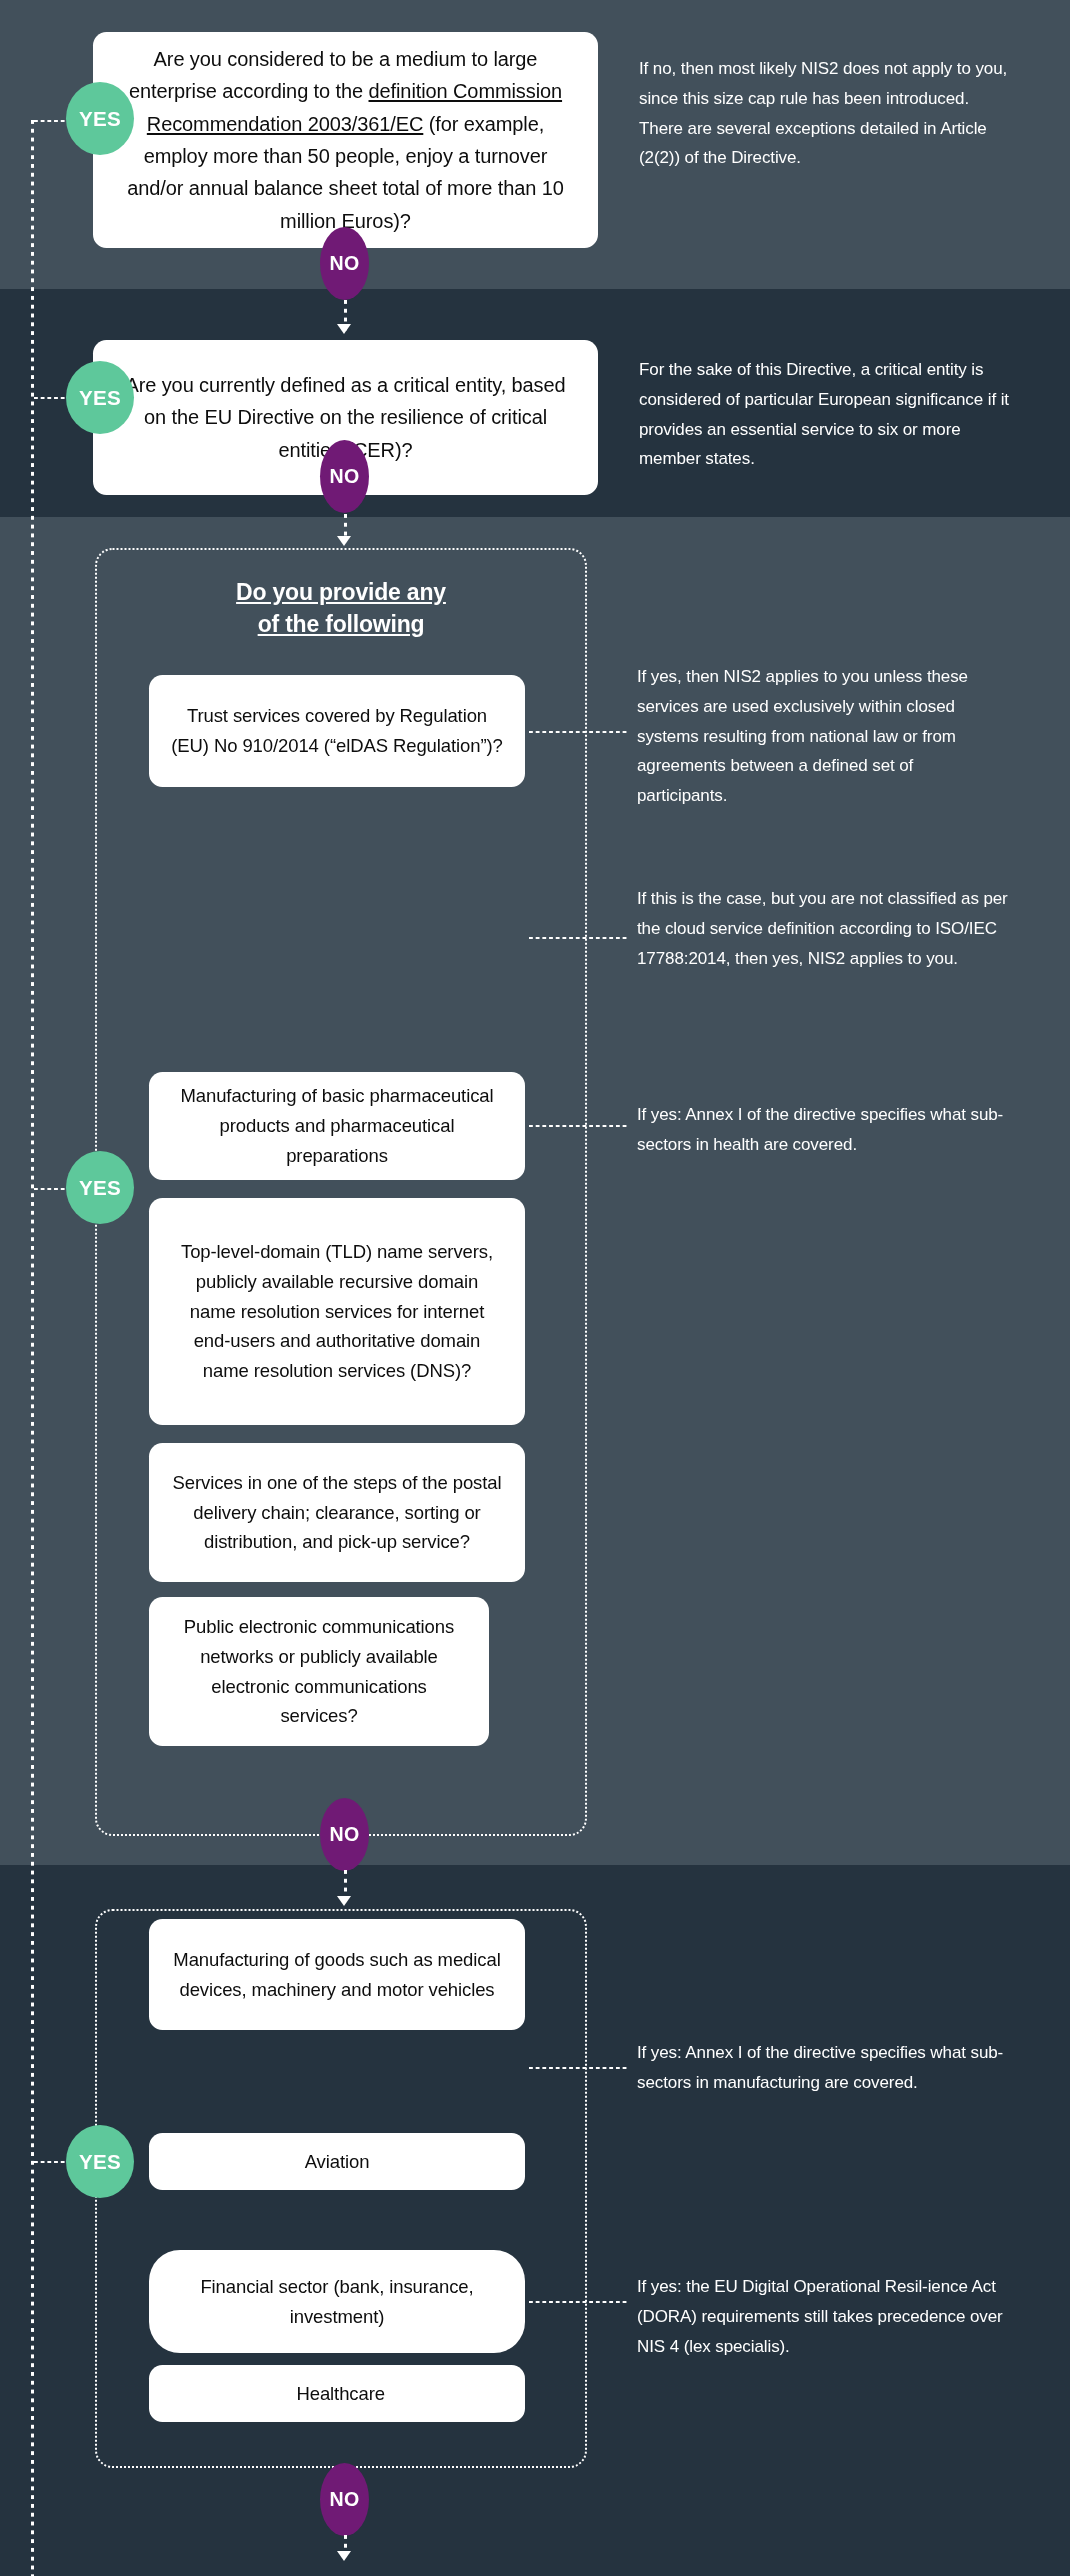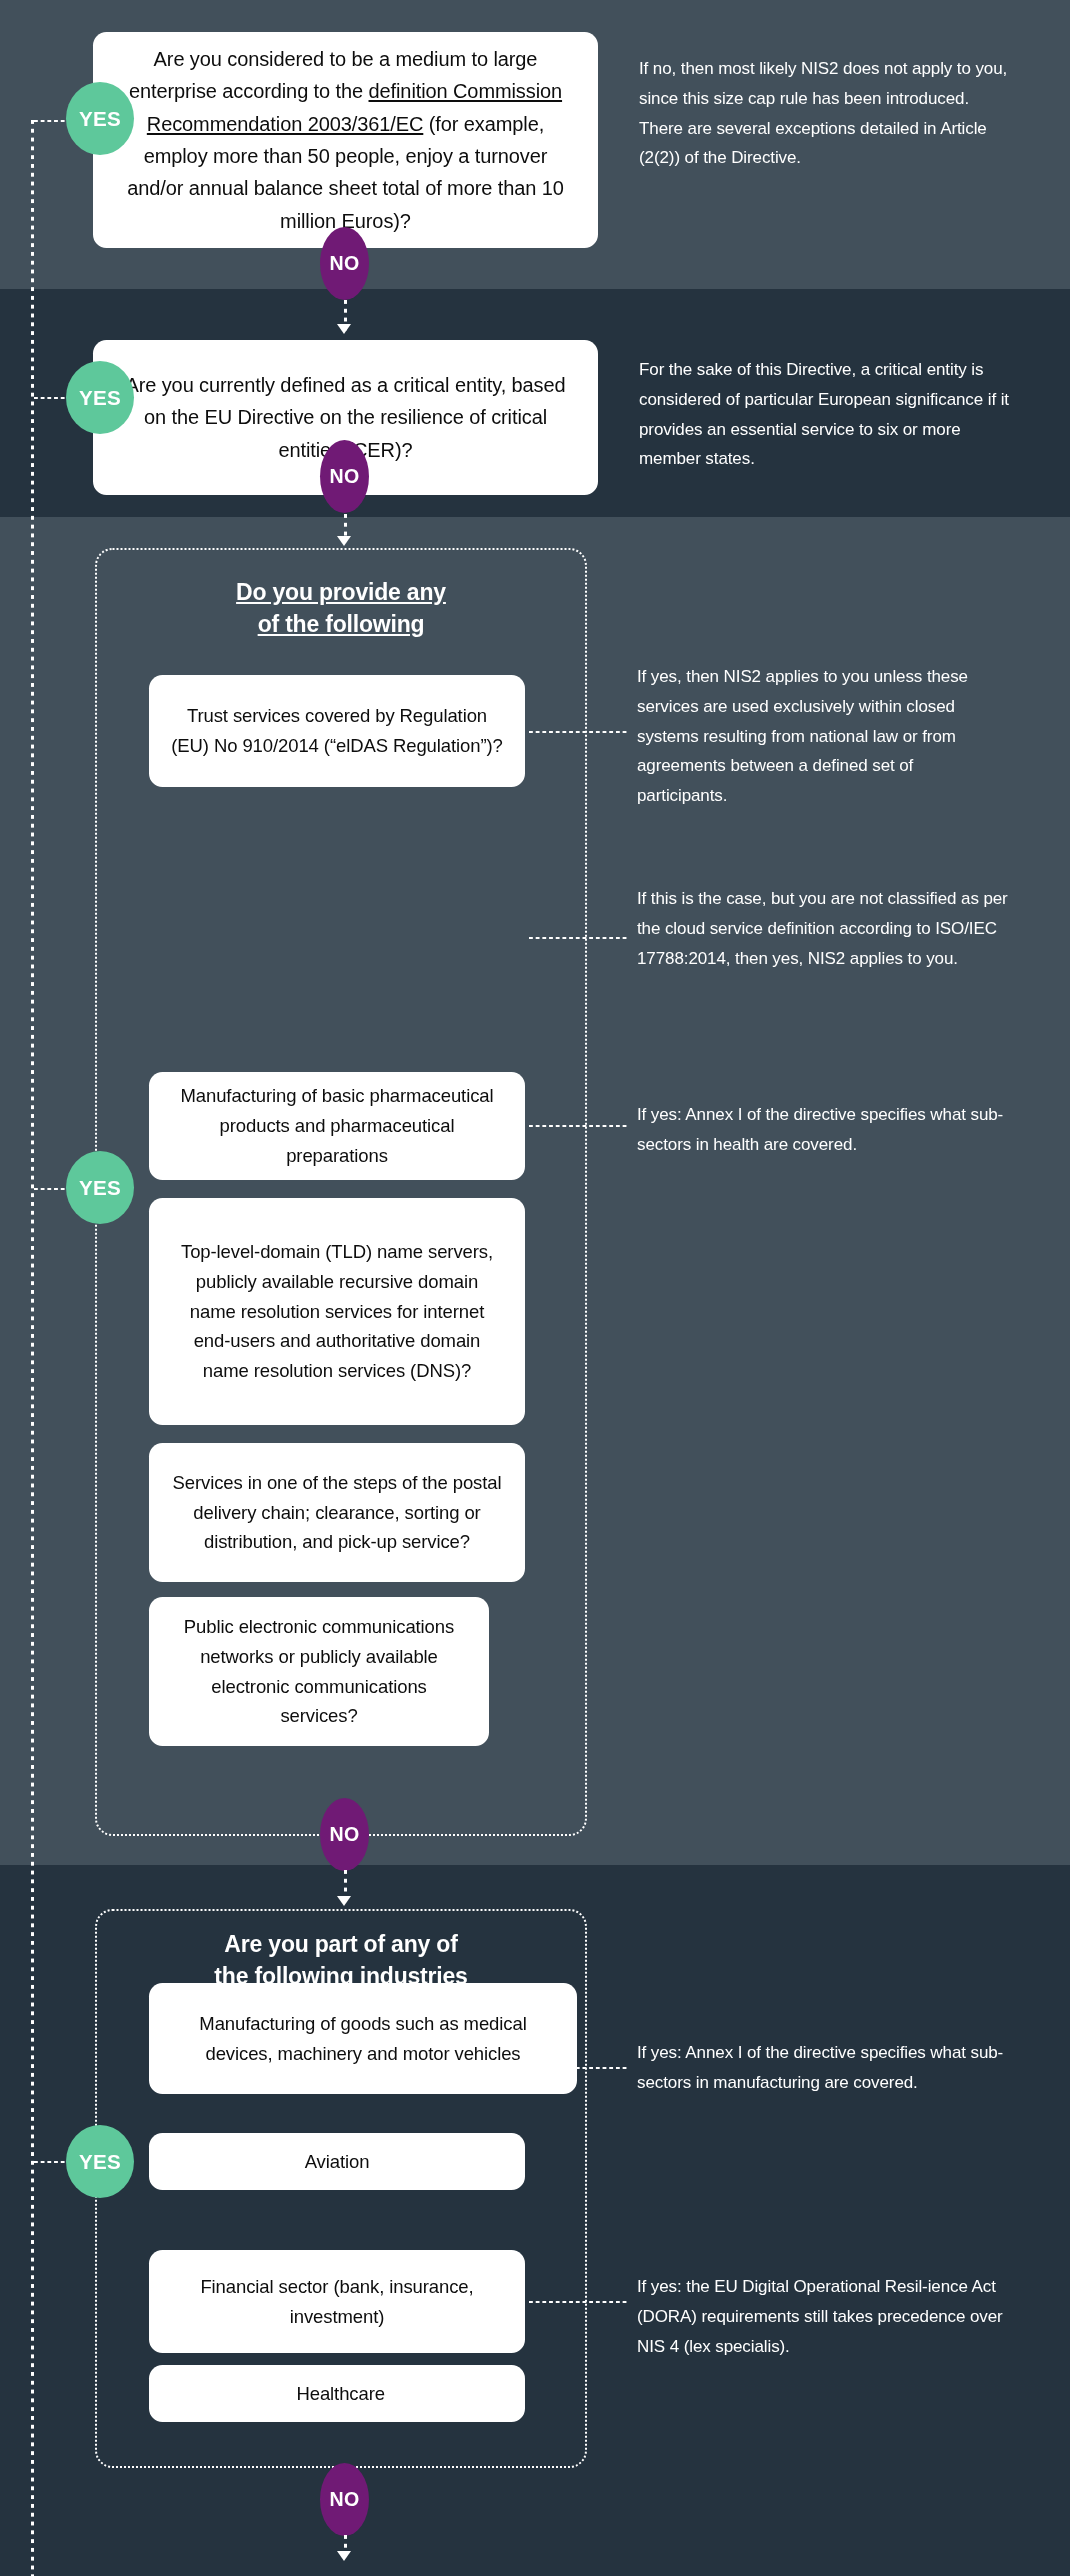--- a/index.html
+++ b/index.html
@@ -228,31 +228,31 @@
   <div class="vconn" style="left:344px;top:1870px;height:29px;"></div>
   <div class="vconn-arrow" style="left:337px;top:1896px;"></div>
 
   <div class="groupbox" style="left:95px;top:1909px;width:492px;height:559px;"></div>
 
   <div class="group-title" style="left:95px;top:1929px;width:492px;">
     <div>Are you part of any of</div>
     <div>the following industries</div>
   </div>
 
-  <div class="card sub" style="left:149px;top:1983px;width:428px;height:111px;">
+  <div class="card sub" style="left:149px;top:1919px;width:376px;height:111px;">
     <div class="ctext"><b>Manufacturing</b> of goods such as medical devices, machinery and motor vehicles</div>
   </div>
   <div class="hconn short" style="left:529px;top:2067px;width:98px;"></div>
   <div class="note" style="left:637px;top:2038px;width:371px;">If yes: Annex I of the directive specifies what sub-sectors in manufacturing are covered.</div>
 
   <div class="card sub" style="left:149px;top:2133px;width:376px;height:57px;">
     <div class="ctext"><b>Aviation</b></div>
   </div>
 
-  <div class="card sub" style="left:149px;top:2250px;width:376px;height:103px;">
+  <div class="card sub" style="left:149px;top:2250px;width:376px;height:103px;border-radius:31px;">
     <div class="ctext"><b>Financial sector</b> (bank, insurance, investment)</div>
   </div>
   <div class="hconn short" style="left:529px;top:2301px;width:98px;"></div>
   <div class="note" style="left:637px;top:2272px;width:371px;">If yes: the EU Digital Operational Resil-ience Act (DORA) requirements still takes precedence over NIS 4 (lex specialis).</div>
 
   <div class="card sub" style="left:149px;top:2365px;width:376px;height:57px;padding-left:29px;">
     <div class="ctext"><b>Healthcare</b></div>
   </div>
 
   <div class="hconn short" style="left:34px;top:2161px;width:34px;"></div>

